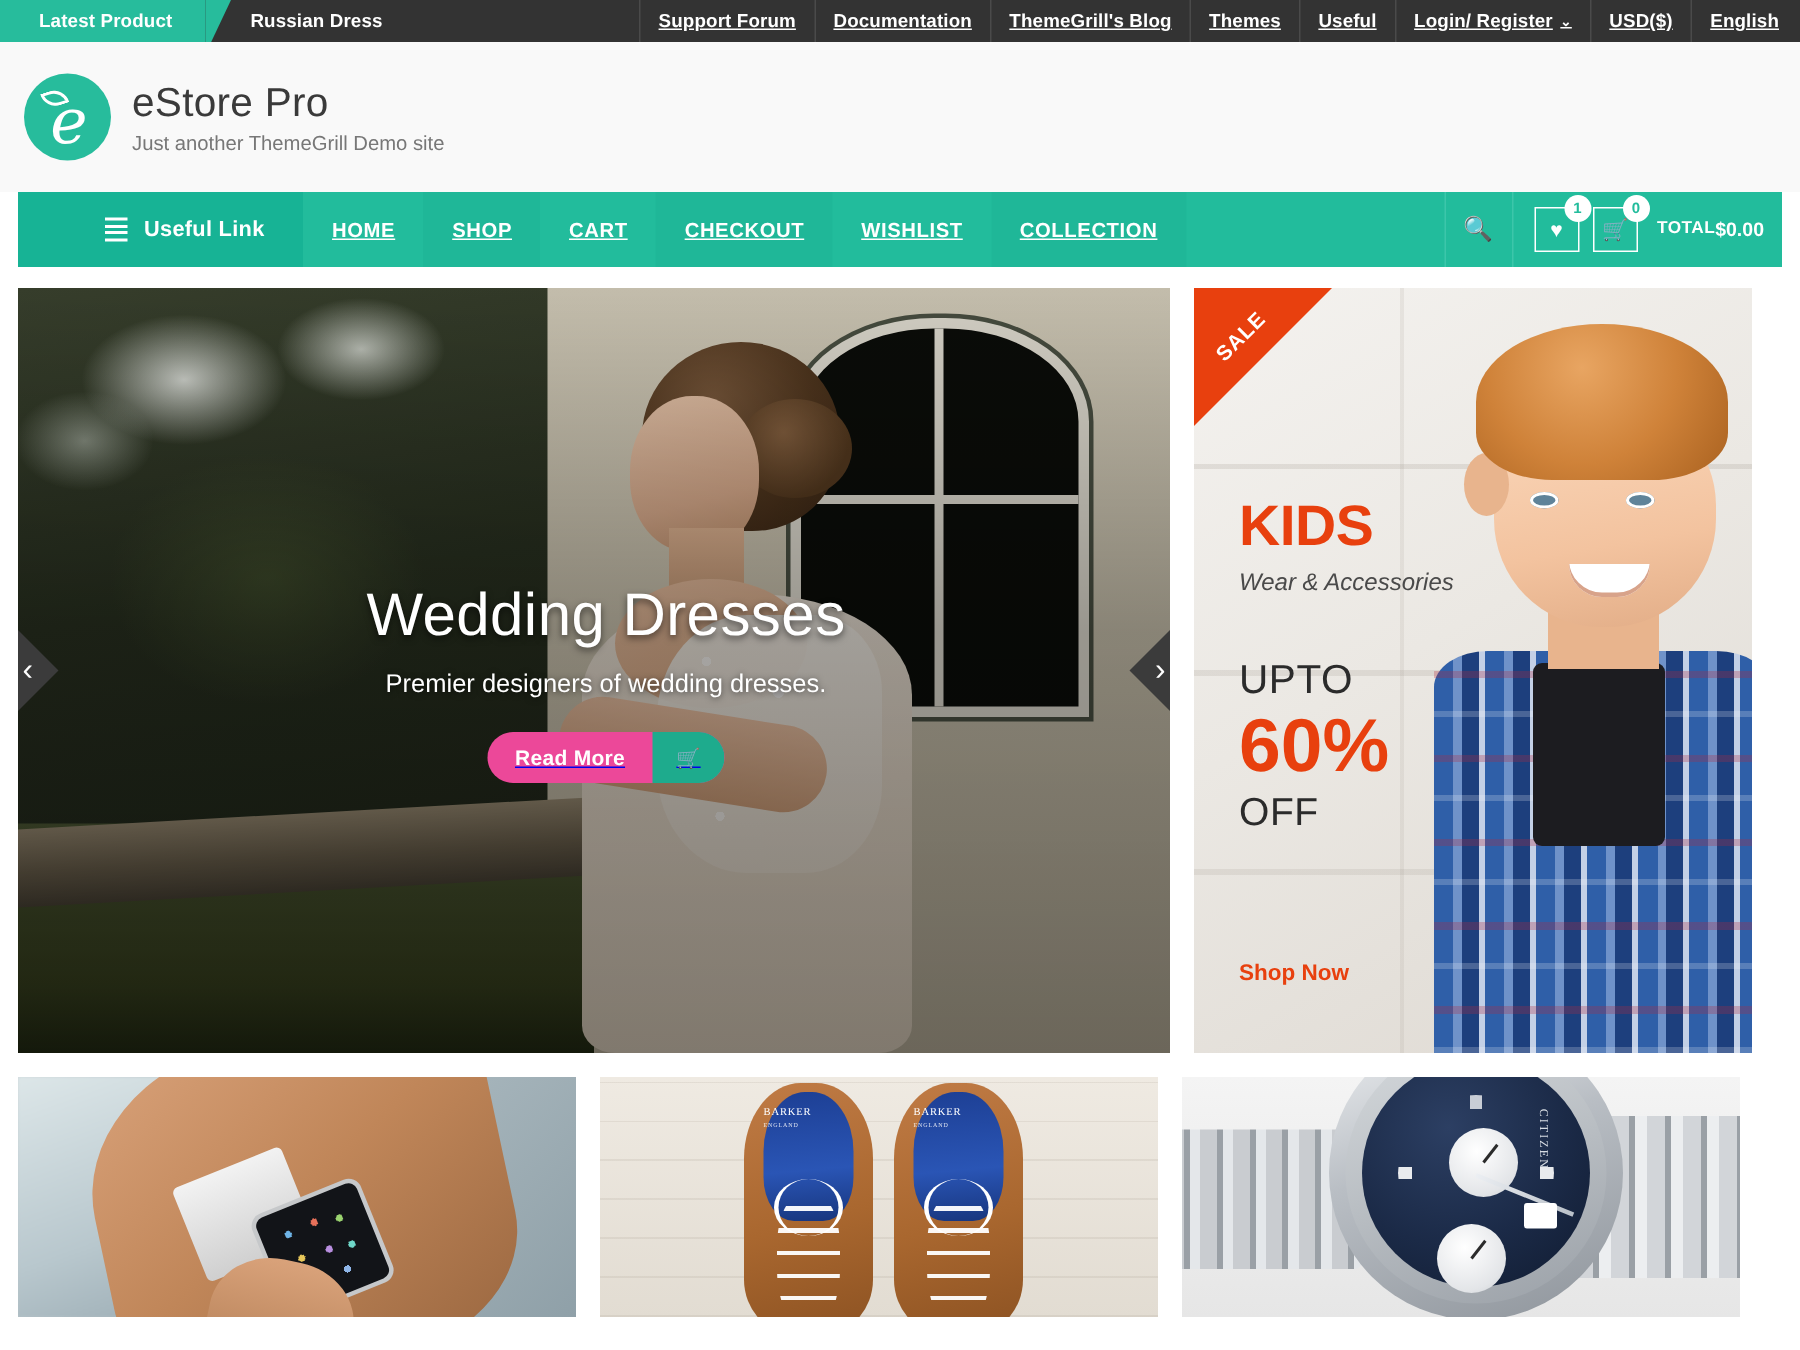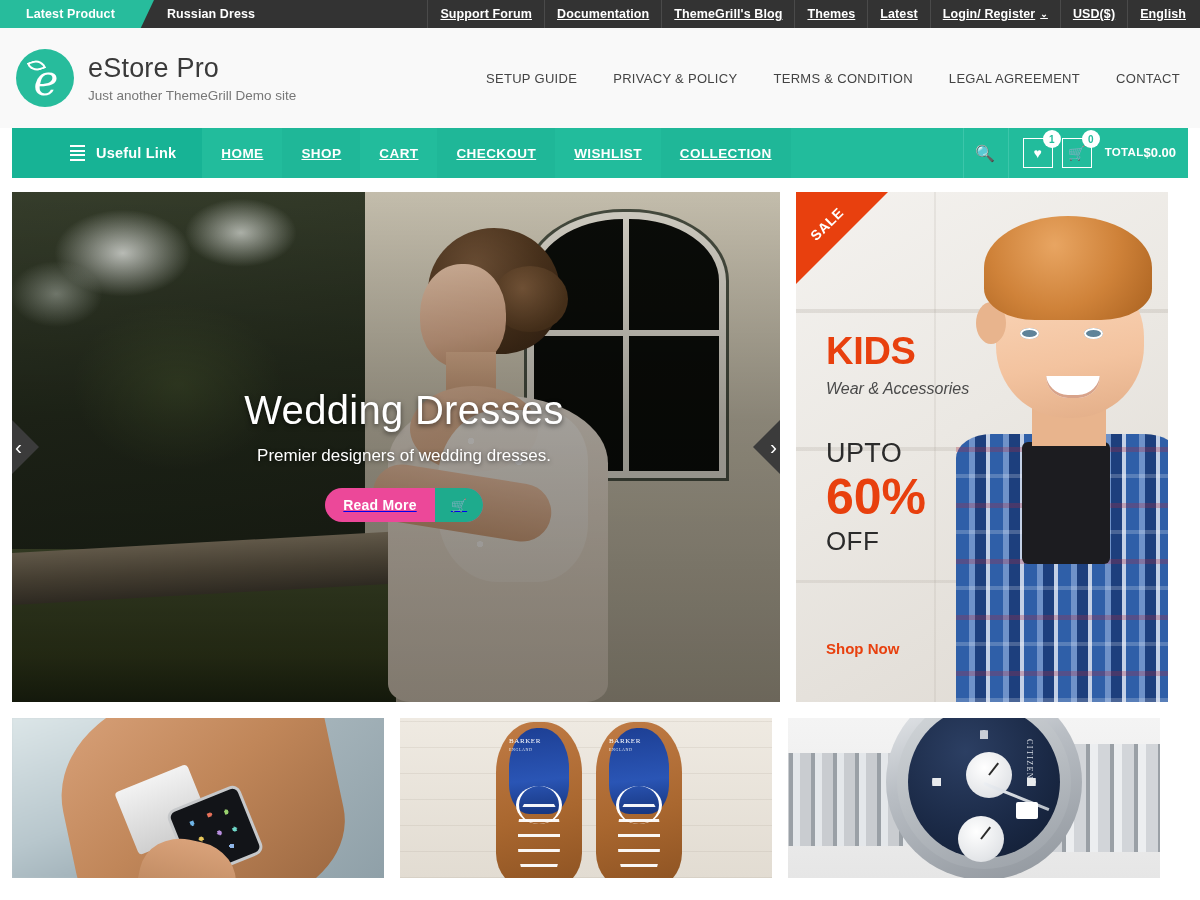--- a/index.html
+++ b/index.html
@@ -542,21 +542,21 @@
     <a class="tb-item" href="#">
       <span>Documentation</span>
     </a>
     <a class="tb-item" href="#">
       <span>ThemeGrill's Blog</span>
     </a>
     <a class="tb-item" href="#">
       <span>Themes</span>
     </a>
     <a class="tb-item" href="#">
-      <span>Latest</span>
+      <span>Useful</span>
     </a>
     <a class="tb-item" href="#">
       <span>Login/ Register</span>
       <span class="caret">⌄</span>
     </a>
     <a class="tb-item" href="#">
       <span>USD($)</span>
     </a>
     <a class="tb-item" href="#">
       <span>English</span>
@@ -567,27 +567,20 @@
 <div class="header">
   <div class="brand">
     <div class="logo-circle">
       <span class="logo-leaf"></span>
       <span class="logo-e">e</span>
     </div>
     <div class="brand-text">
       <div class="site-title">eStore Pro</div>
       <div class="site-desc">Just another ThemeGrill Demo site</div>
     </div>
-  </div>
-  <div class="header-nav">
-    <a href="#">SETUP GUIDE</a>
-    <a href="#">PRIVACY &amp; POLICY</a>
-    <a href="#">TERMS &amp; CONDITION</a>
-    <a href="#">LEGAL AGREEMENT</a>
-    <a href="#">CONTACT</a>
   </div>
 </div>
 
 <div class="mainnav">
   <div class="nav-useful">
     <span class="hamburger">
         <i></i>
         <i></i>
         <i></i>
         <i></i>

